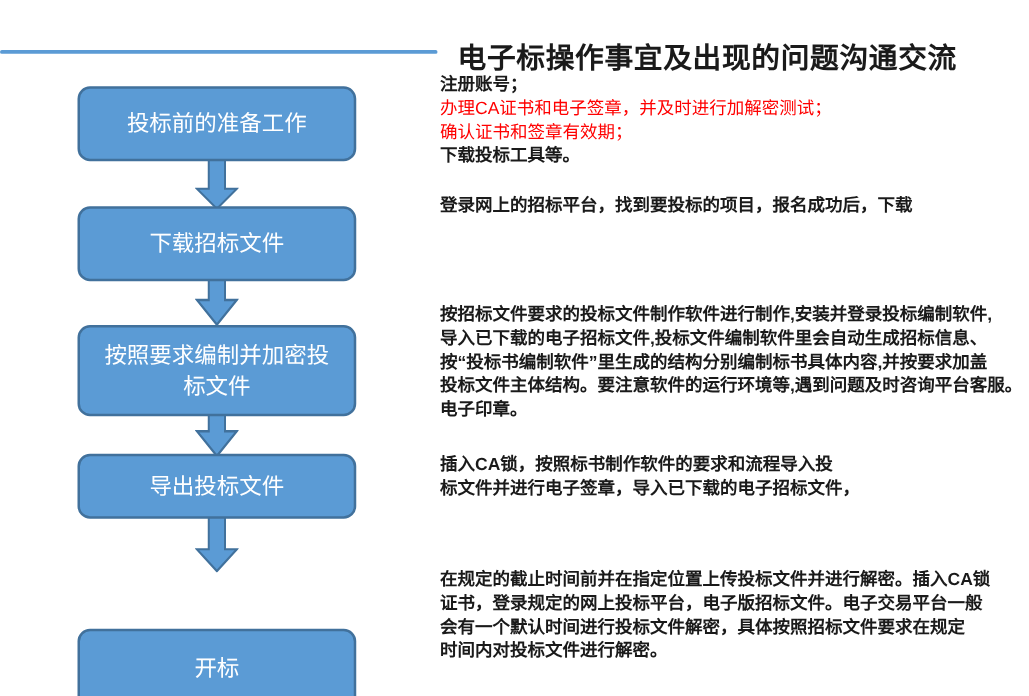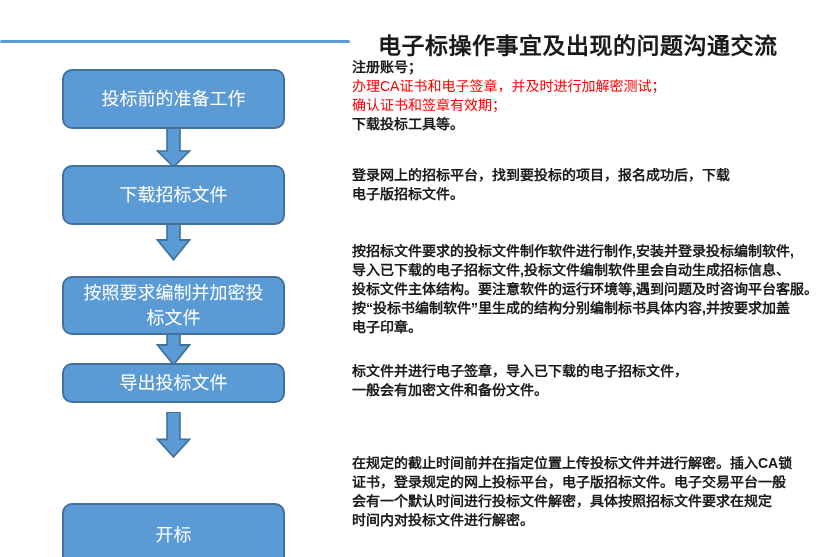--- a/index.html
+++ b/index.html
@@ -17,41 +17,40 @@
     width: 350px; height: 3px;
     background: var(--accent-line, #5B9BD5);
     border-radius: 2px;
   }
   .page-title {
     position: absolute; left: 366px; top: 27px;
     font-size: 23px; font-weight: bold;
     color: var(--black, #1A1A1A);
     letter-spacing: 0.5px;
     white-space: nowrap;
-    margin-left: 12px;
   }
 
   
   .flow-box {
     position: absolute; left: 62px; width: 223px;
     box-sizing: border-box;
     background: var(--box-fill, #5B9BD5);
     border: 2px solid var(--box-border, #41719C);
     border-radius: 10px;
     color: var(--box-text, #ffffff);
     font-size: 18px; line-height: 1.35;
     display: flex; align-items: center; justify-content: center;
     text-align: center;
     padding: 0 14px;
     z-index: 2;
   }
   .box1 { top: 69px;  height: 60px; }
   .box2 { top: 165px; height: 60px; }
-  .box3 { top: 276px; height: 59px; }
-  .box4 { top: 363px; height: 40px; }
+  .box3 { top: 260px; height: 73px; }
+  .box4 { top: 363px; height: 52px; }
   .box5 { top: 455px; height: 64px; margin-top: 48px; }
 
   .flow-arrow {
     position: absolute; left: 156px; width: 35px;
     z-index: 1; display: block;
   }
   .arrow1 { top: 126px; height: 42px; }
   .arrow2 { top: 209px; height: 52px; }
   .arrow3 { top: 314px; height: 52px; }
   .arrow4 { top: 412px; height: 46px; }
@@ -62,21 +61,21 @@
   }
 
   
   .note {
     position: absolute; left: 352px;
     font-size: 14px; line-height: 19px;
     color: var(--black, #1A1A1A);
     white-space: nowrap;
   }
   .note1 { top: 58px; }
-  .note2 { top: 166px; }
+  .note2 { top: 155px; }
   .note3 { top: 242px; }
   .note4 { top: 362px; }
   .note5 { top: 454px; }
   .c-red   { color: var(--red, #FF0000); }
   .c-black { color: var(--black, #1A1A1A); font-weight: bold; }
 </style>
 </head>
 <body>
 
 <div class="accent-line"></div>
@@ -116,34 +115,33 @@
 
 <div class="note note1">
   <div class="note-line c-black">注册账号；</div>
   <div class="note-line c-red">办理CA证书和电子签章，并及时进行加解密测试；</div>
   <div class="note-line c-red">确认证书和签章有效期；</div>
   <div class="note-line c-black">下载投标工具等。</div>
 </div>
 
 <div class="note note2">
   <div class="note-line c-black">登录网上的招标平台，找到要投标的项目，报名成功后，下载</div>
-  <div class="note-line c-black">电子版招标文件。</div>
 </div>
 
 <div class="note note3">
   <div class="note-line c-black">按招标文件要求的投标文件制作软件进行制作,安装并登录投标编制软件,</div>
   <div class="note-line c-black">导入已下载的电子招标文件,投标文件编制软件里会自动生成招标信息、</div>
+  <div class="note-line c-black">按“投标书编制软件”里生成的结构分别编制标书具体内容,并按要求加盖</div>
   <div class="note-line c-black">投标文件主体结构。要注意软件的运行环境等,遇到问题及时咨询平台客服。</div>
-  <div class="note-line c-black">按“投标书编制软件”里生成的结构分别编制标书具体内容,并按要求加盖</div>
   <div class="note-line c-black">电子印章。</div>
 </div>
 
 <div class="note note4">
+  <div class="note-line c-black">插入CA锁，按照标书制作软件的要求和流程导入投</div>
   <div class="note-line c-black">标文件并进行电子签章，导入已下载的电子招标文件，</div>
-  <div class="note-line c-black">一般会有加密文件和备份文件。</div>
 </div>
 
 <div class="note note5">
   <div class="note-line c-black">在规定的截止时间前并在指定位置上传投标文件并进行解密。插入CA锁</div>
   <div class="note-line c-black">证书，登录规定的网上投标平台，电子版招标文件。电子交易平台一般</div>
   <div class="note-line c-black">会有一个默认时间进行投标文件解密，具体按照招标文件要求在规定</div>
   <div class="note-line c-black">时间内对投标文件进行解密。</div>
 </div>
 
 </body></html>

